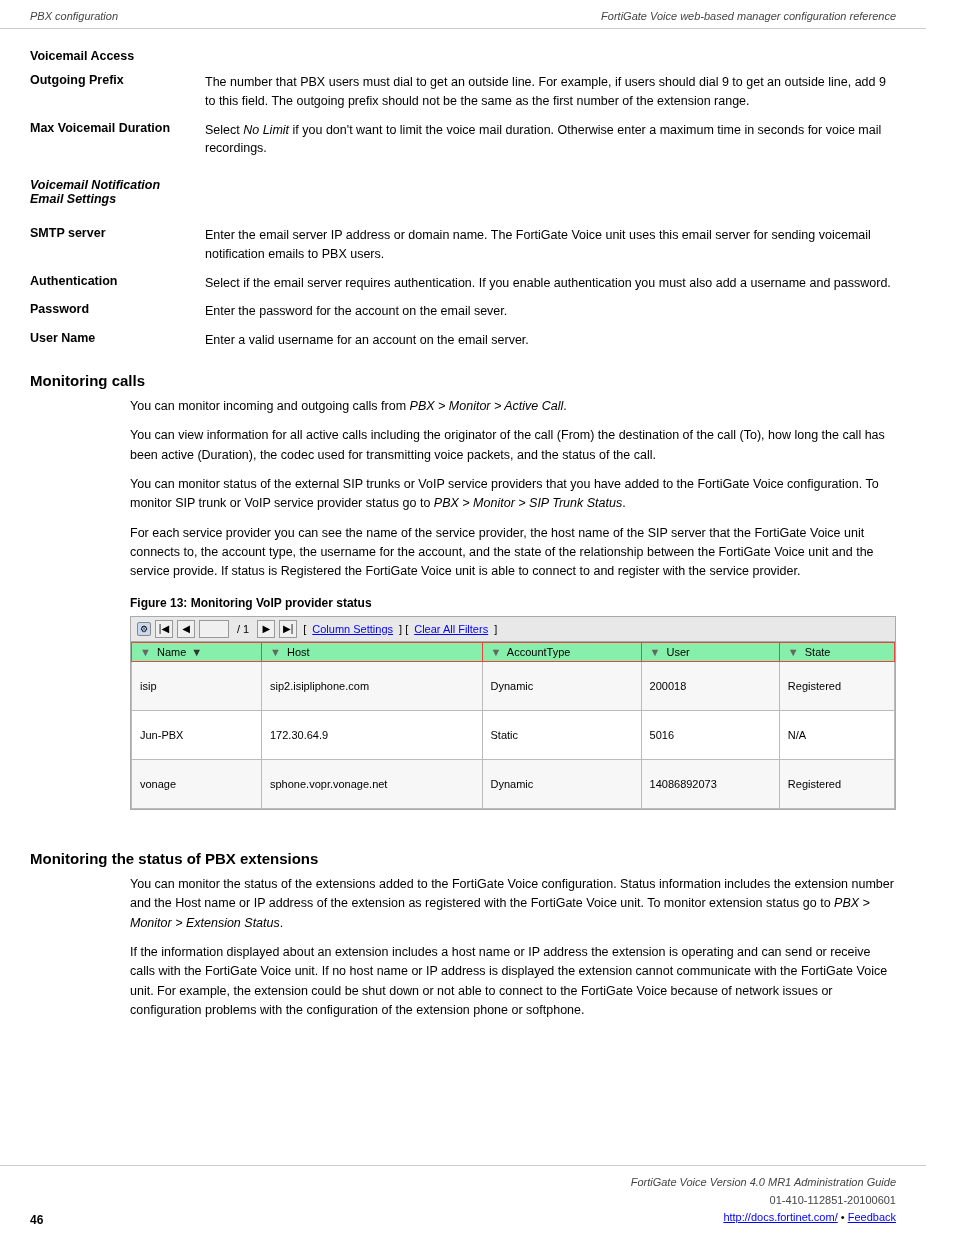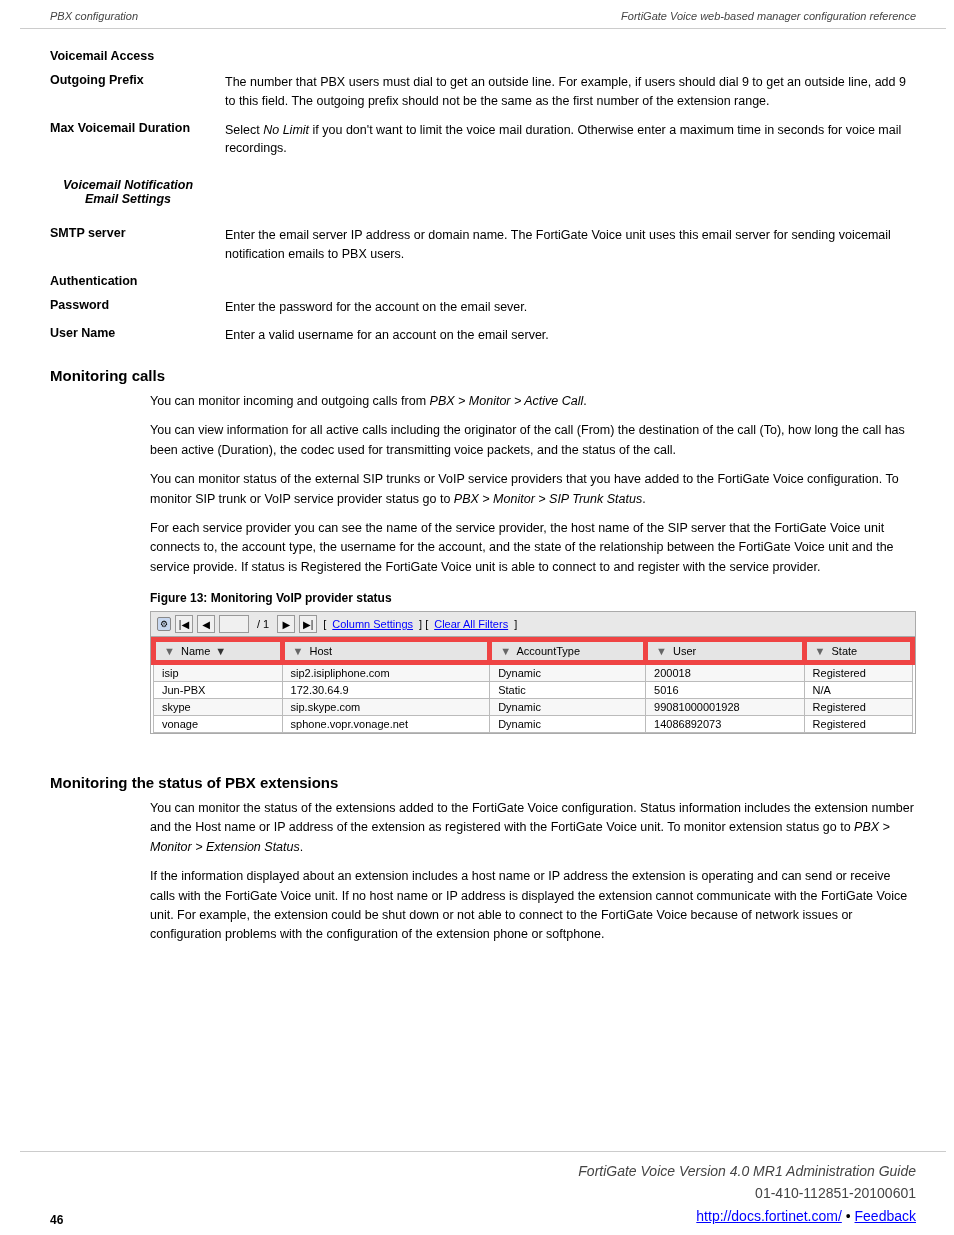--- a/index.html
+++ b/index.html
@@ -10,21 +10,20 @@
       background: #fff;
       width: 954px;
       min-height: 1235px;
     }
 
     .page-container {
       width: 926px;
       min-height: 1235px;
       position: relative;
       padding: 0;
-      margin-left: 20px;
     }
 
     
     .page-header {
       display: flex;
       justify-content: space-between;
       align-items: flex-start;
       padding: 10px 30px 6px 30px;
       border-bottom: 1px solid #ccc;
       margin-bottom: 0;
@@ -148,39 +147,39 @@
     .table-toolbar .separator {
       margin: 0 2px;
     }
 
     .data-table {
       width: 100%;
       border-collapse: collapse;
       font-size: 11px;
     }
     .data-table th {
-      background: #e5e5e5;
-      border: 5px solid #ef4444;
+      background: #86efac;
+      border: 1px solid #ef4444;
       padding: 3px 8px;
       text-align: left;
       font-weight: normal;
       font-size: 11px;
       white-space: nowrap;
     }
     .data-table th .filter-icon {
       color: #666;
       margin-right: 3px;
     }
     .data-table th .sort-arrow {
       color: #333;
       margin-left: 2px;
     }
     .data-table td {
       border: 1px solid #bbb;
-      padding: 2px 8px;
+      padding: 18px 8px;
       font-size: 11px;
     }
     .data-table tr:nth-child(odd) td {
       background: #f7f7f7;
     }
     .data-table tr:nth-child(even) td {
       background: #fff;
     }
 
     
@@ -193,21 +192,21 @@
       padding: 8px 30px;
       display: flex;
       justify-content: space-between;
       align-items: flex-end;
     }
     .footer-left {
       font-size: 12px;
       font-weight: bold;
     }
     .footer-right {
-      font-size: 14px;
+      font-size: 11px;
       text-align: right;
       line-height: 1.6;
     }
     .footer-right .doc-title {
       font-style: italic;
       color: #444;
       display: block;
     }
     .footer-right .doc-code {
       color: #444;
@@ -260,33 +259,34 @@
         </div>
         <div class="row">
           <div class="term"><strong>Max Voicemail Duration</strong></div>
           <div class="definition">Select <em>No Limit</em> if you don't want to limit the voice mail duration. Otherwise enter a maximum time in seconds for voice mail recordings.</div>
         </div>
       </div>
 
     
     <div class="settings-table">
       <div class="row section-header-row">
-        <div class="term" style="font-weight:bold;text-align:center;">Voicemail Notification Email Settings</div>
+        <div class="term" style="font-weight:bold;">Voicemail Notification Email Settings</div>
         <div class="definition"></div>
       </div>
     </div>
 
     
     <div class="settings-table" id="voicemail-settings">
         <div class="row">
           <div class="term"><strong>SMTP server</strong></div>
           <div class="definition">Enter the email server IP address or domain name. The FortiGate Voice unit uses this email server for sending voicemail notification emails to PBX users.</div>
         </div>
         <div class="row">
           <div class="term"><strong>Authentication</strong></div>
+          <div class="definition">Select if the email server requires authentication. If you enable authentication you must also add a username and password.</div>
         </div>
         <div class="row">
           <div class="term"><strong>Password</strong></div>
           <div class="definition">Enter the password for the account on the email sever.</div>
         </div>
         <div class="row">
           <div class="term"><strong>User Name</strong></div>
           <div class="definition">Enter a valid username for an account on the email server.</div>
         </div>
       </div>
@@ -342,27 +342,20 @@
       <td>Registered</td>
     </tr>
             <tr>
       <td>Jun-PBX</td>
       <td>172.30.64.9</td>
       <td>Static</td>
       <td>5016</td>
       <td>N/A</td>
     </tr>
             <tr>
-      <td>skype</td>
-      <td>sip.skype.com</td>
-      <td>Dynamic</td>
-      <td>99081000001928</td>
-      <td>Registered</td>
-    </tr>
-            <tr>
       <td>vonage</td>
       <td>sphone.vopr.vonage.net</td>
       <td>Dynamic</td>
       <td>14086892073</td>
       <td>Registered</td>
     </tr>
           </tbody>
       </table>
     </div>
 

